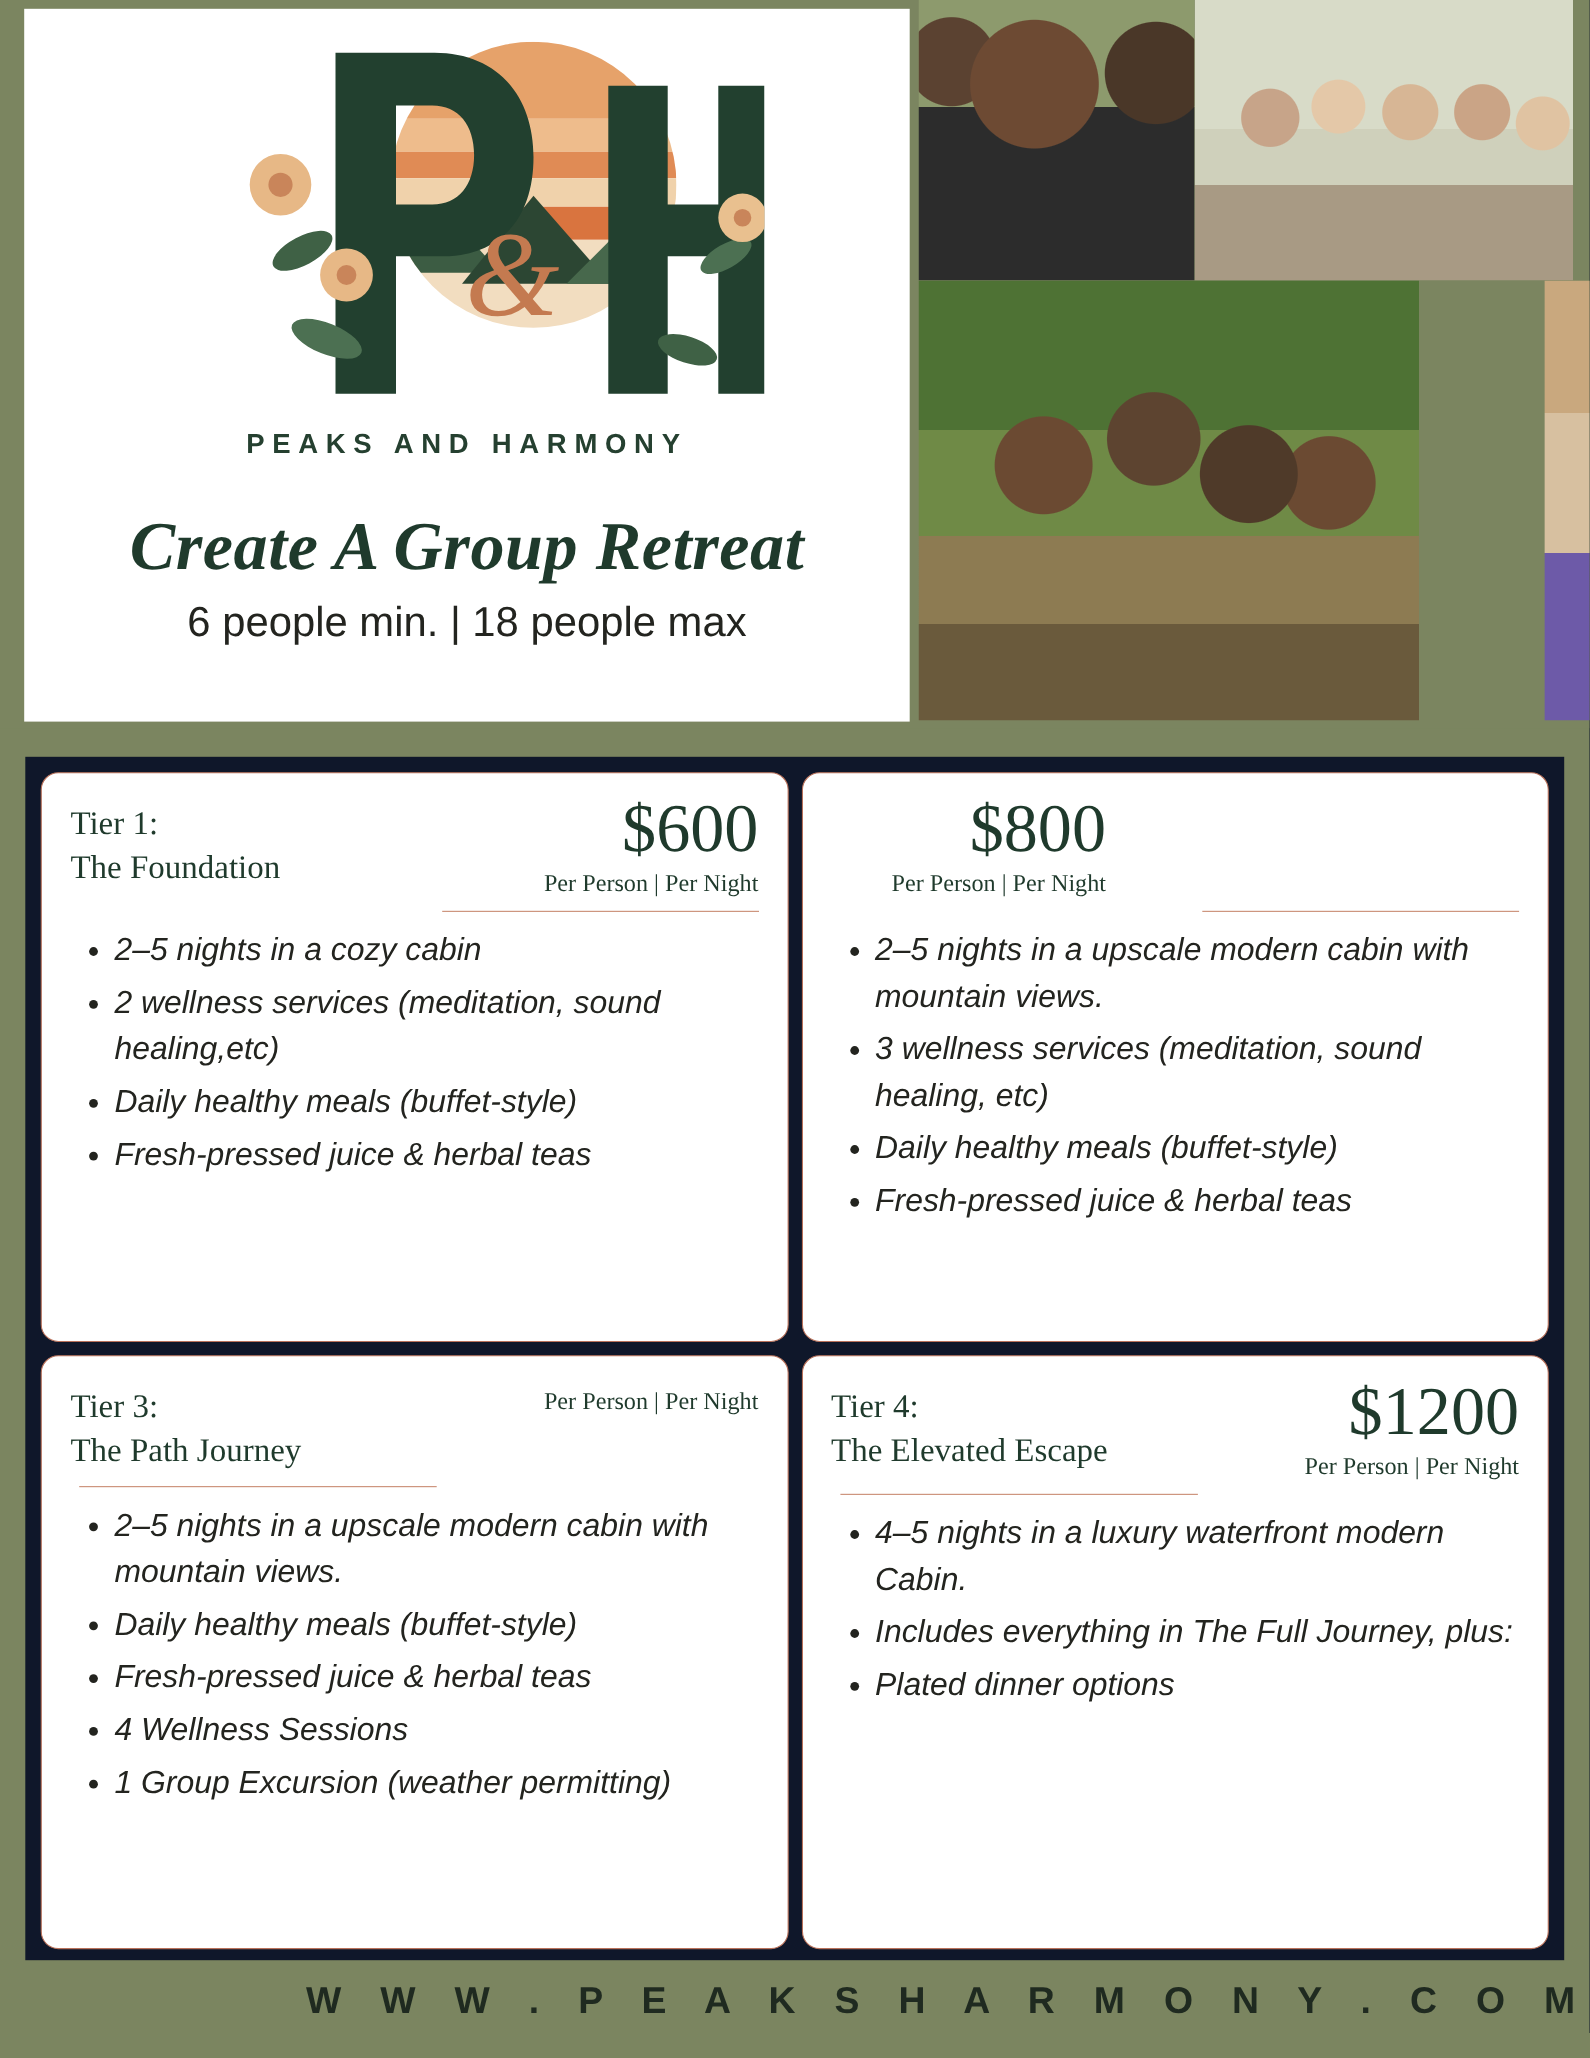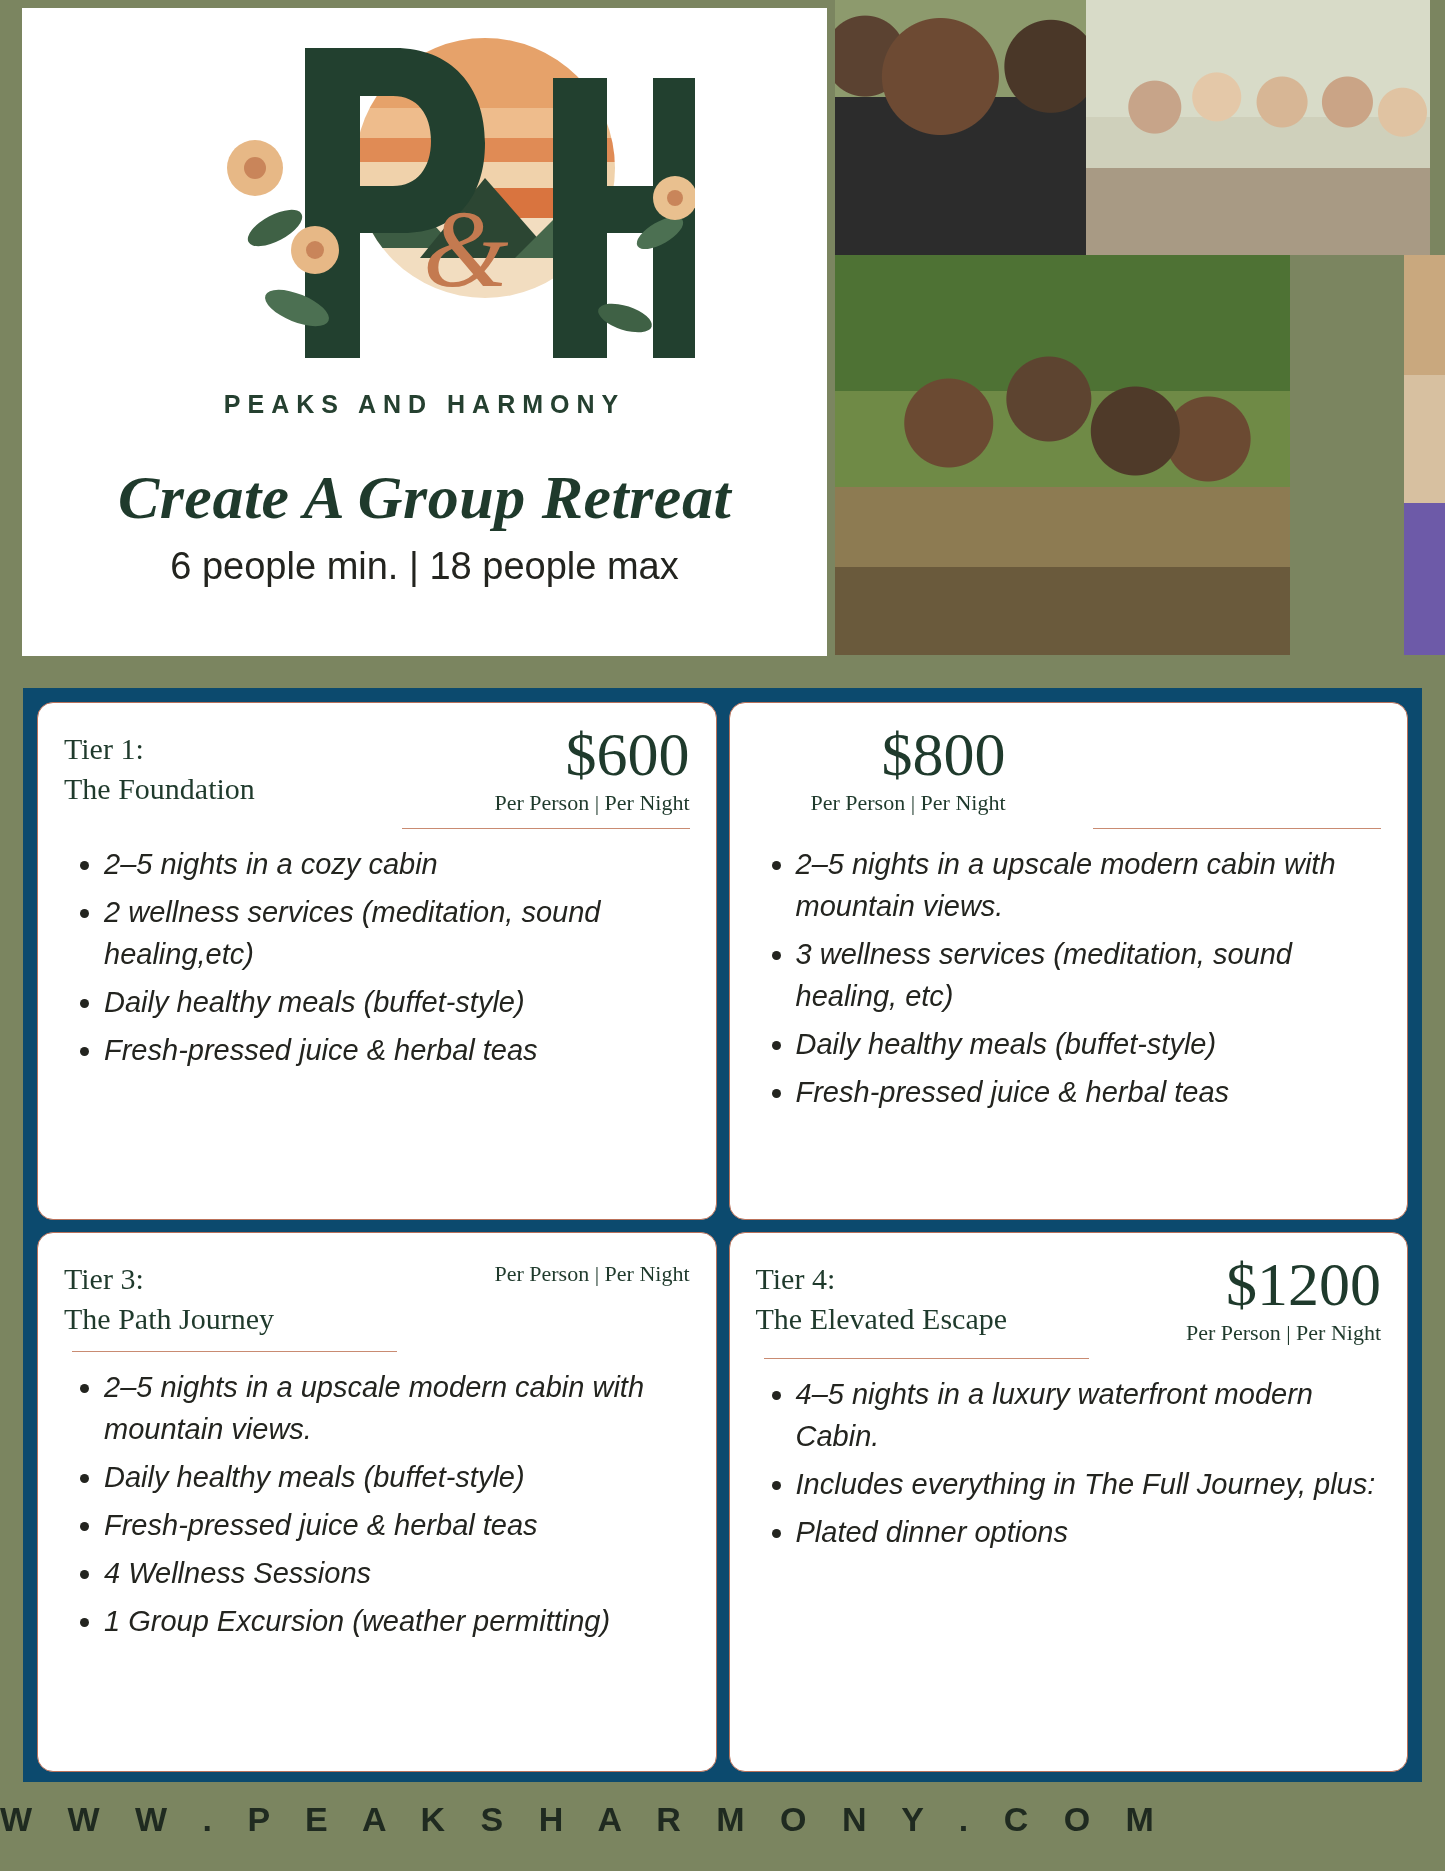--- a/index.html
+++ b/index.html
@@ -119,21 +119,21 @@
     width: 100%; height: 100%;
     background:
       radial-gradient(circle at 55% 34%, #e3c2a3 0 30px, transparent 31px),
       linear-gradient(#c9a87e 0 30%, #d7c0a0 30% 62%, #6d5aa8 62% 100%);
   }
 
   
   .panel {
     width: 1399px;
     margin: 26px auto 0 auto;
-    background: #0c4a6e;
+    background: #0f172a;
     padding: 14px 14px 10px 14px;
     box-sizing: border-box;
     display: grid;
     grid-template-columns: 1fr 1fr;
     grid-template-rows: auto auto;
     gap: 12px 12px;
   }
   .card {
     border: 1.5px solid #b9715a;
     border-radius: 16px;
@@ -189,21 +189,21 @@
     color: #23241f;
     font-size: 29px;
     line-height: 1.45;
     font-style: italic;
   }
   ul.feats li { margin-bottom: 6px; }
 
   
   .footer {
     width: 1445px;
-    text-align: left;
+    text-align: right;
     padding-top: 18px;
   }
   .footer-url {
     font-family: "Liberation Sans", sans-serif;
     font-weight: bold;
     font-size: 34px;
     letter-spacing: 13px;
     color: #1f2a20;
   }
 </style>

